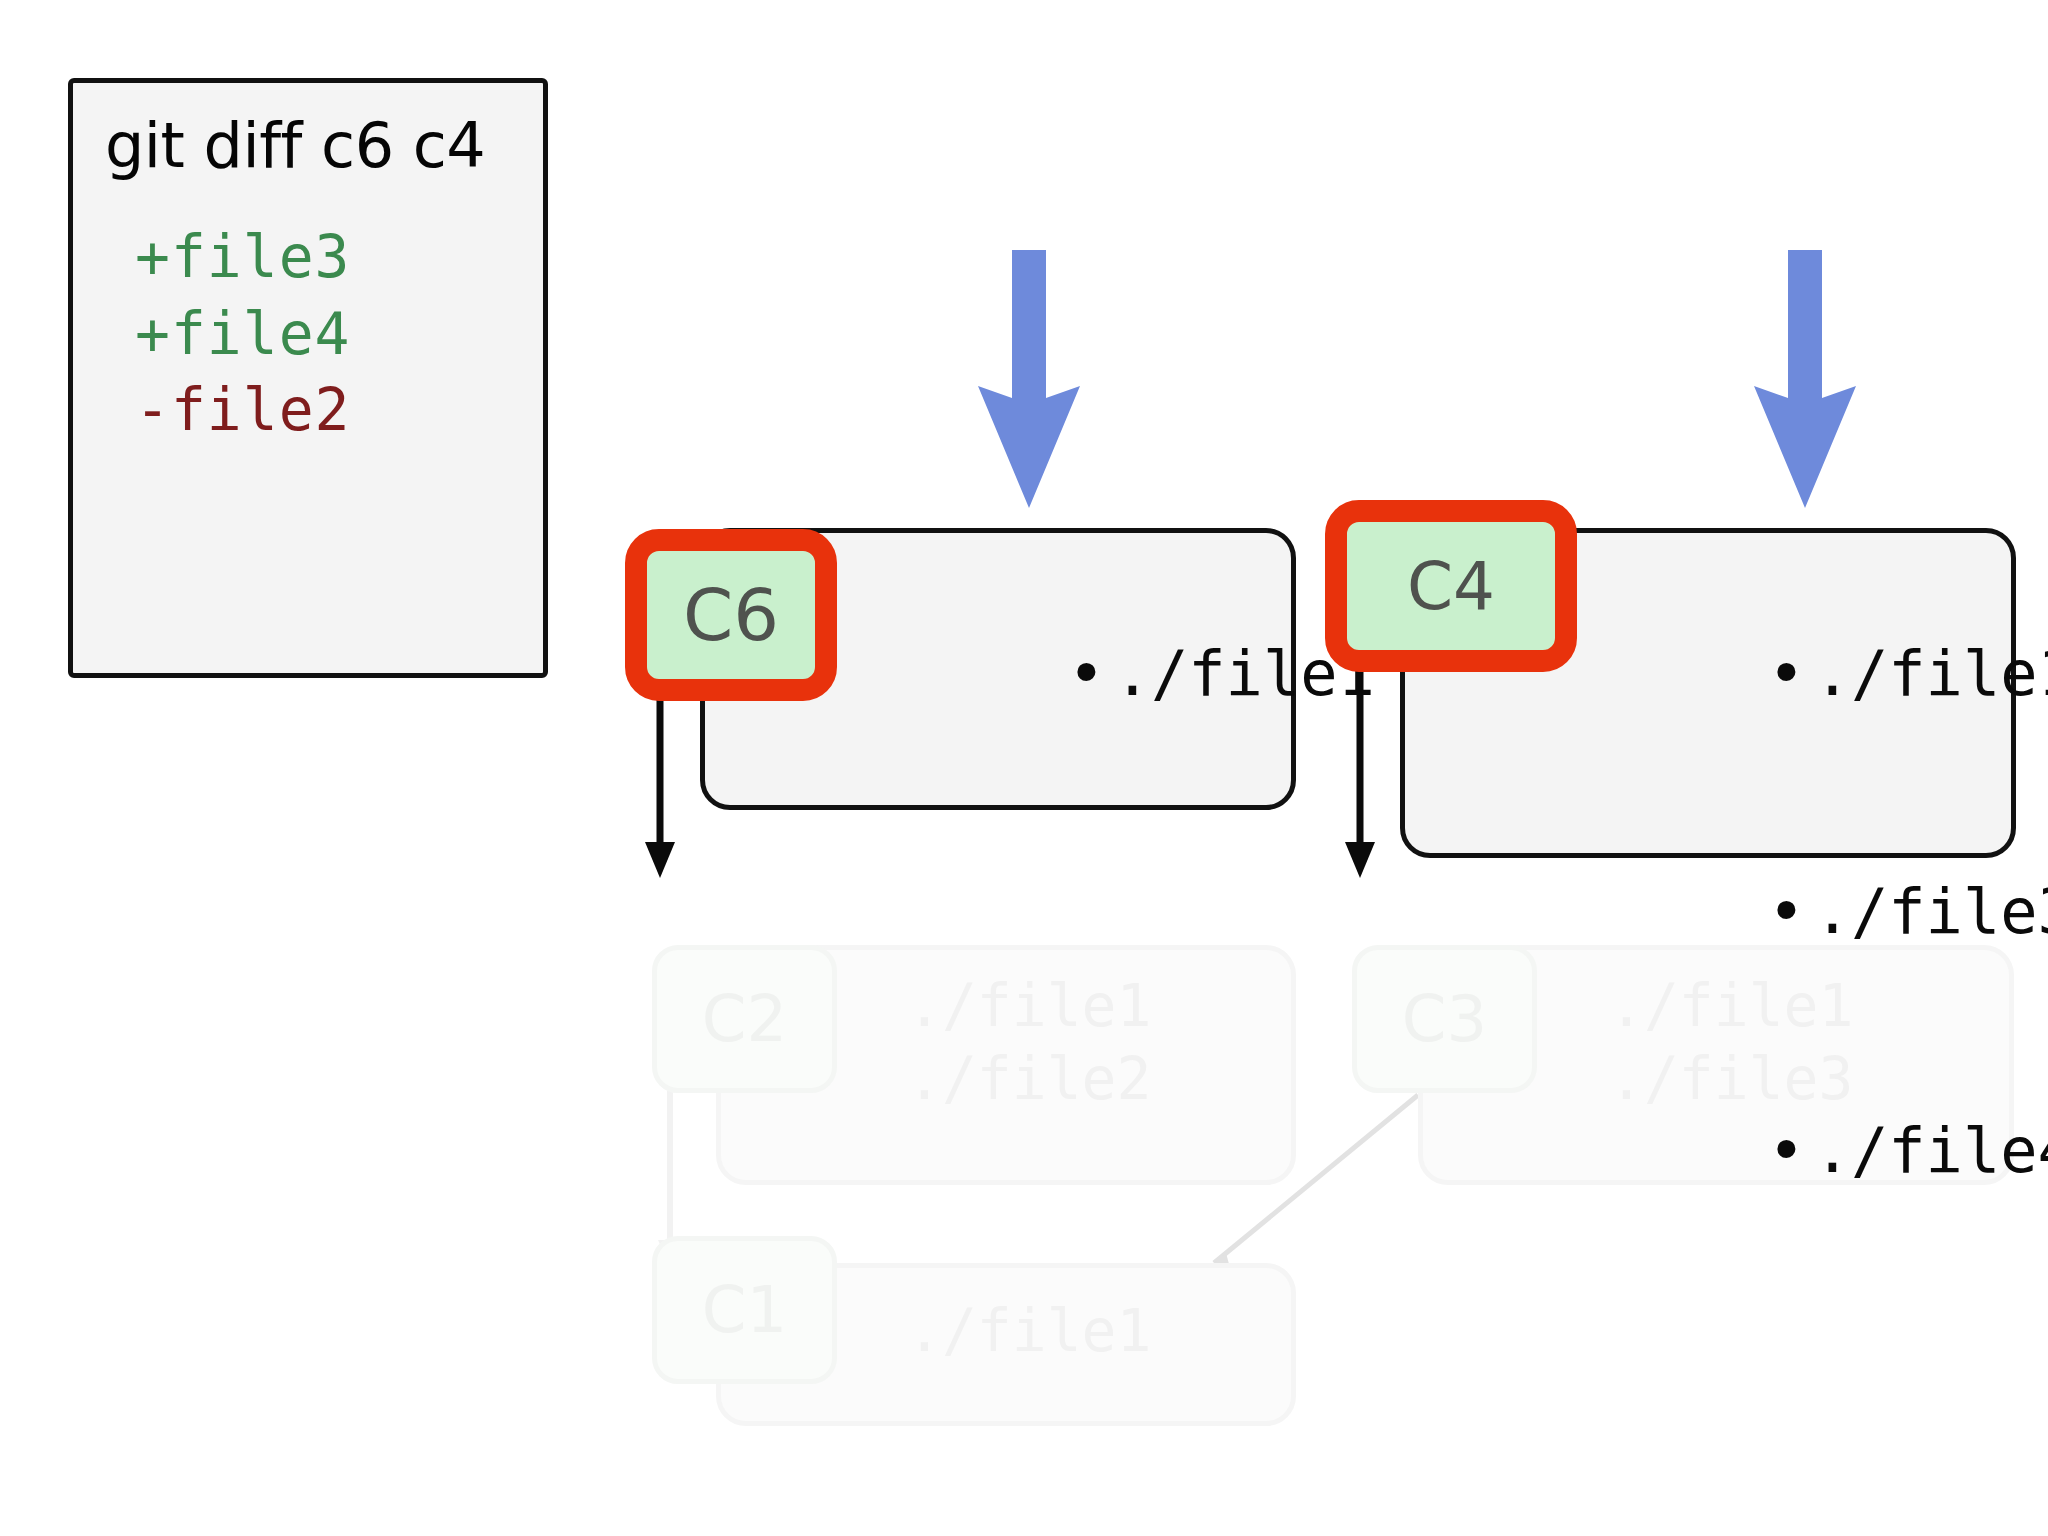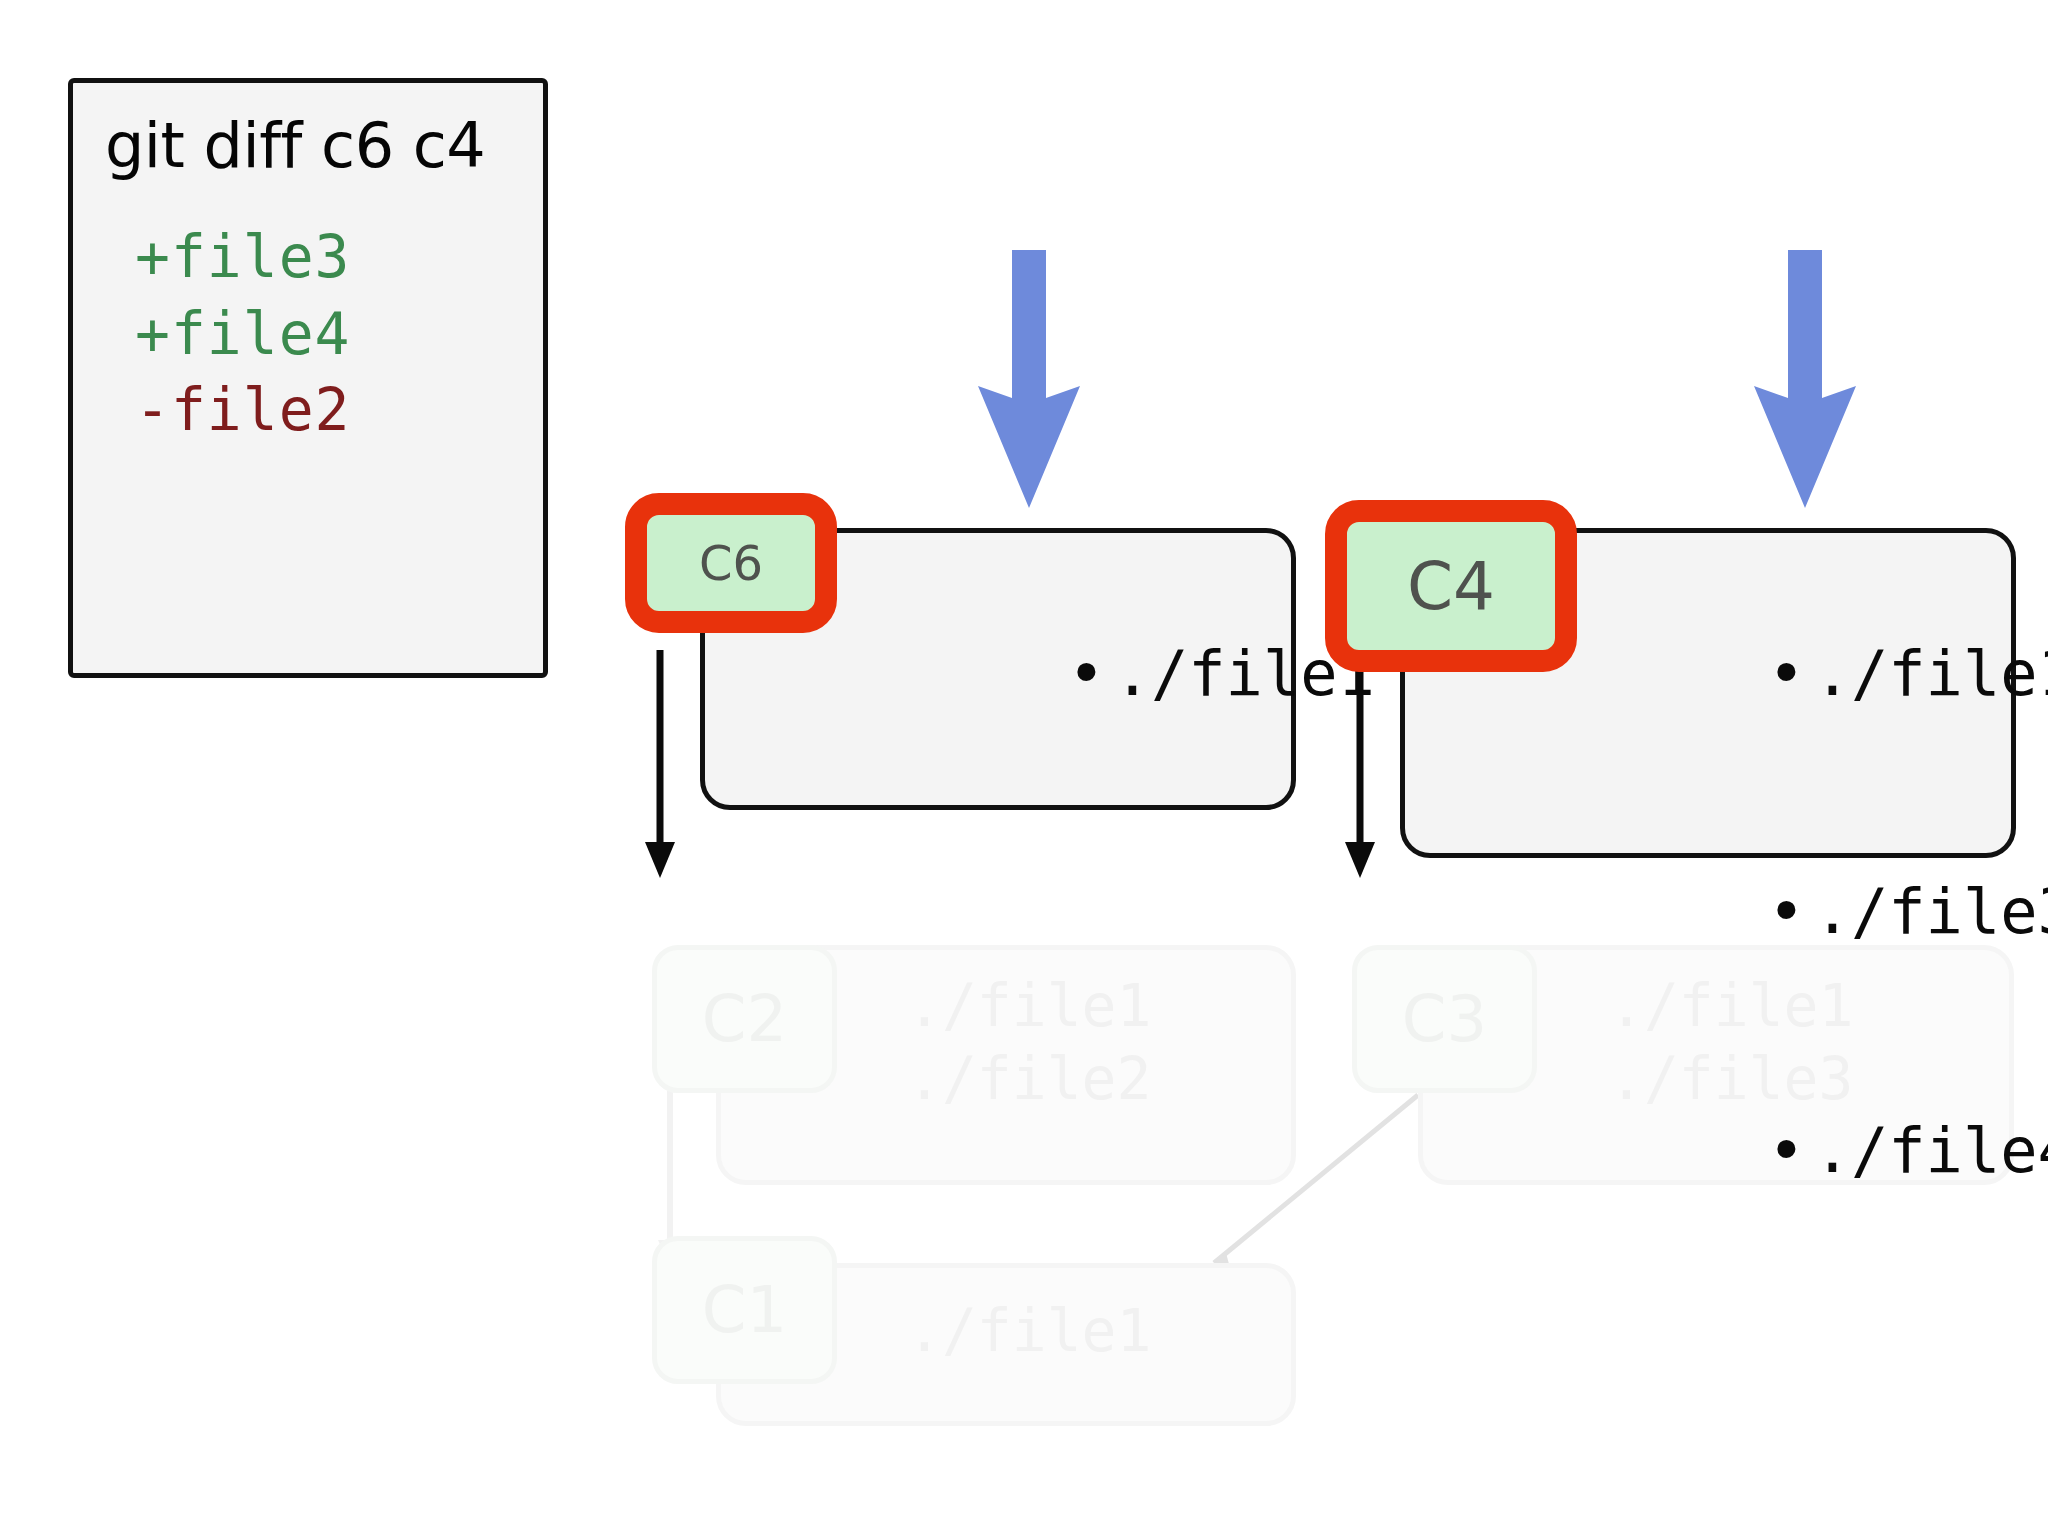--- a/index.html
+++ b/index.html
@@ -190,21 +190,21 @@
   </div>
 
   <div class="file-card" style="left:700px; top:528px; width:596px; height:282px;">
     <ul class="file-list" style="padding:22px 0 0 64px; font-size:62px; line-height:1.28;">
       <li>
         <span style="display:inline-block; width:46px;">•</span><span>./file1</span>
       </li>
     </ul>
   </div>
 
-  <div class="node-badge active" style="left:625px; top:493px; width:212px; height:140px; font-size:48px;">
+  <div class="node-badge active" style="left:625px; top:529px; width:212px; height:172px; font-size:72px;">
     <span>C6</span>
   </div>
 
   <div class="link" style="left:1338px; top:650px;">
     <svg width="60" height="240" viewBox="0 0 60 240" xmlns="http://www.w3.org/2000/svg">
       <line x1="22" y1="0" x2="22" y2="202" stroke="#0a0a0a" stroke-width="7"></line>
       <path d="M 22 228 L 7 192 L 37 192 Z" fill="#0a0a0a"></path>
     </svg>
   </div>
 

